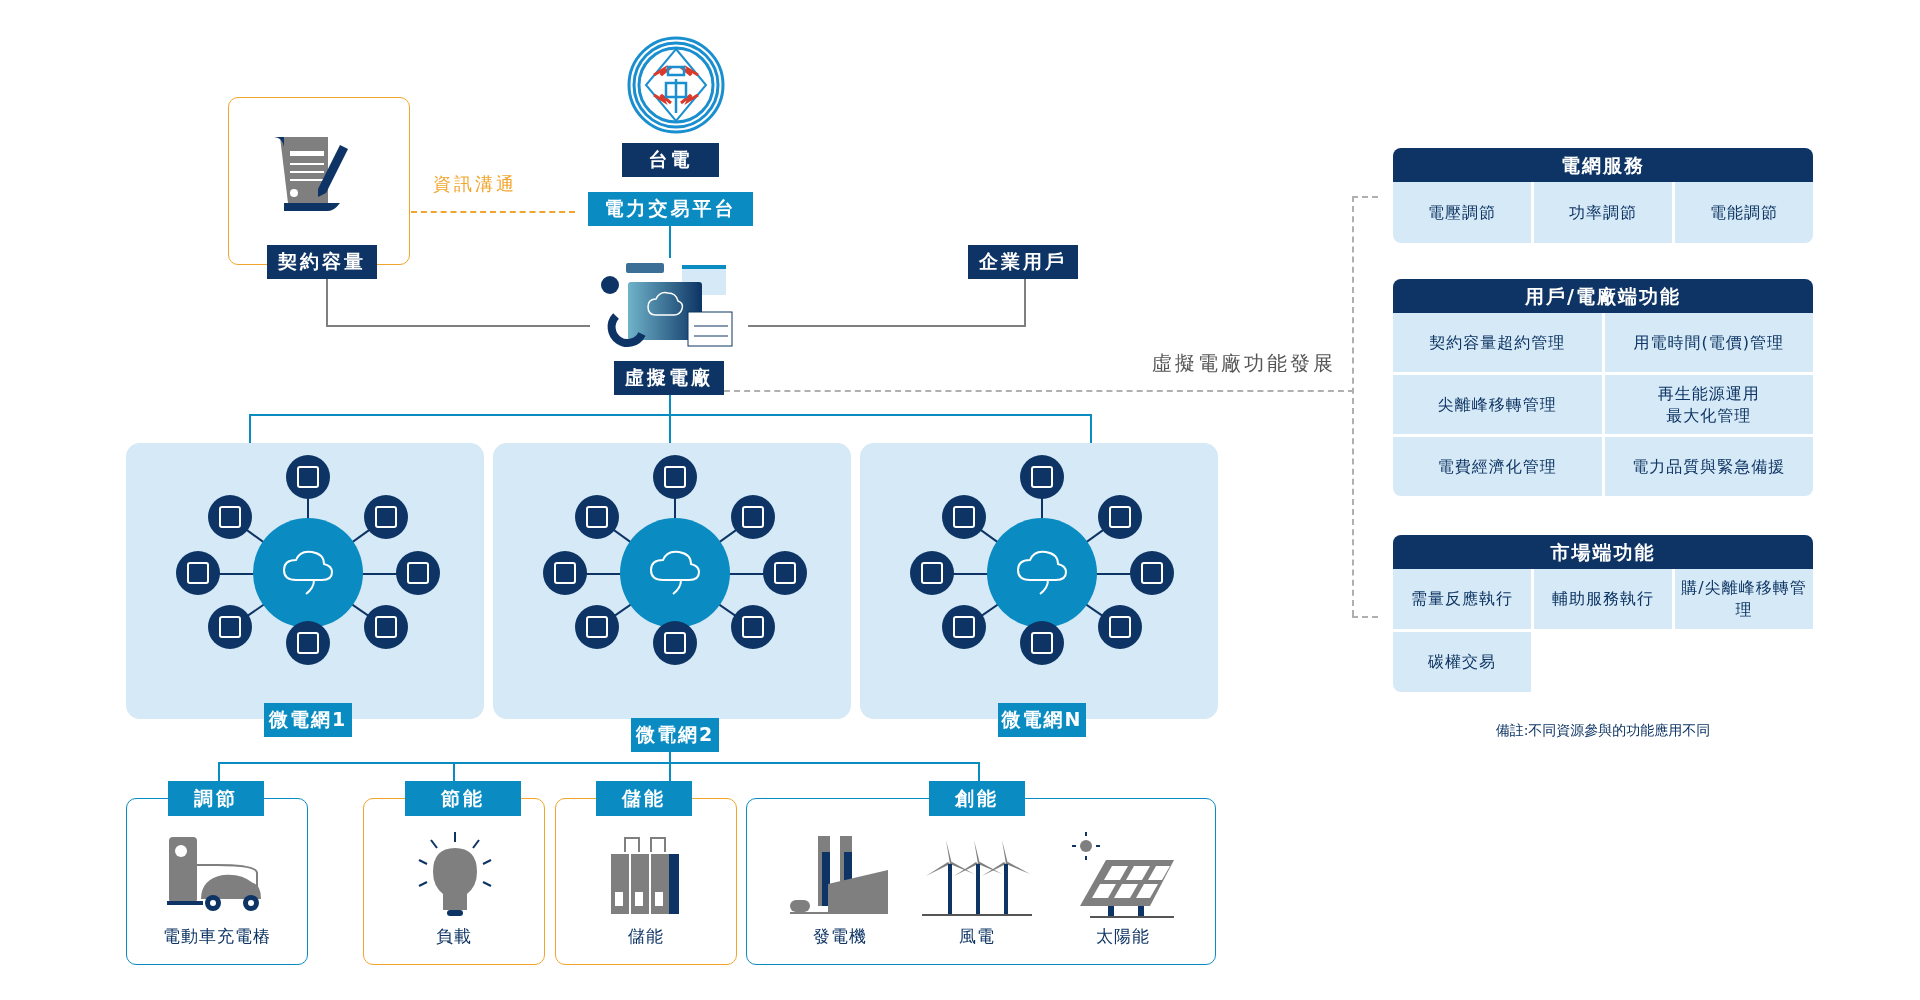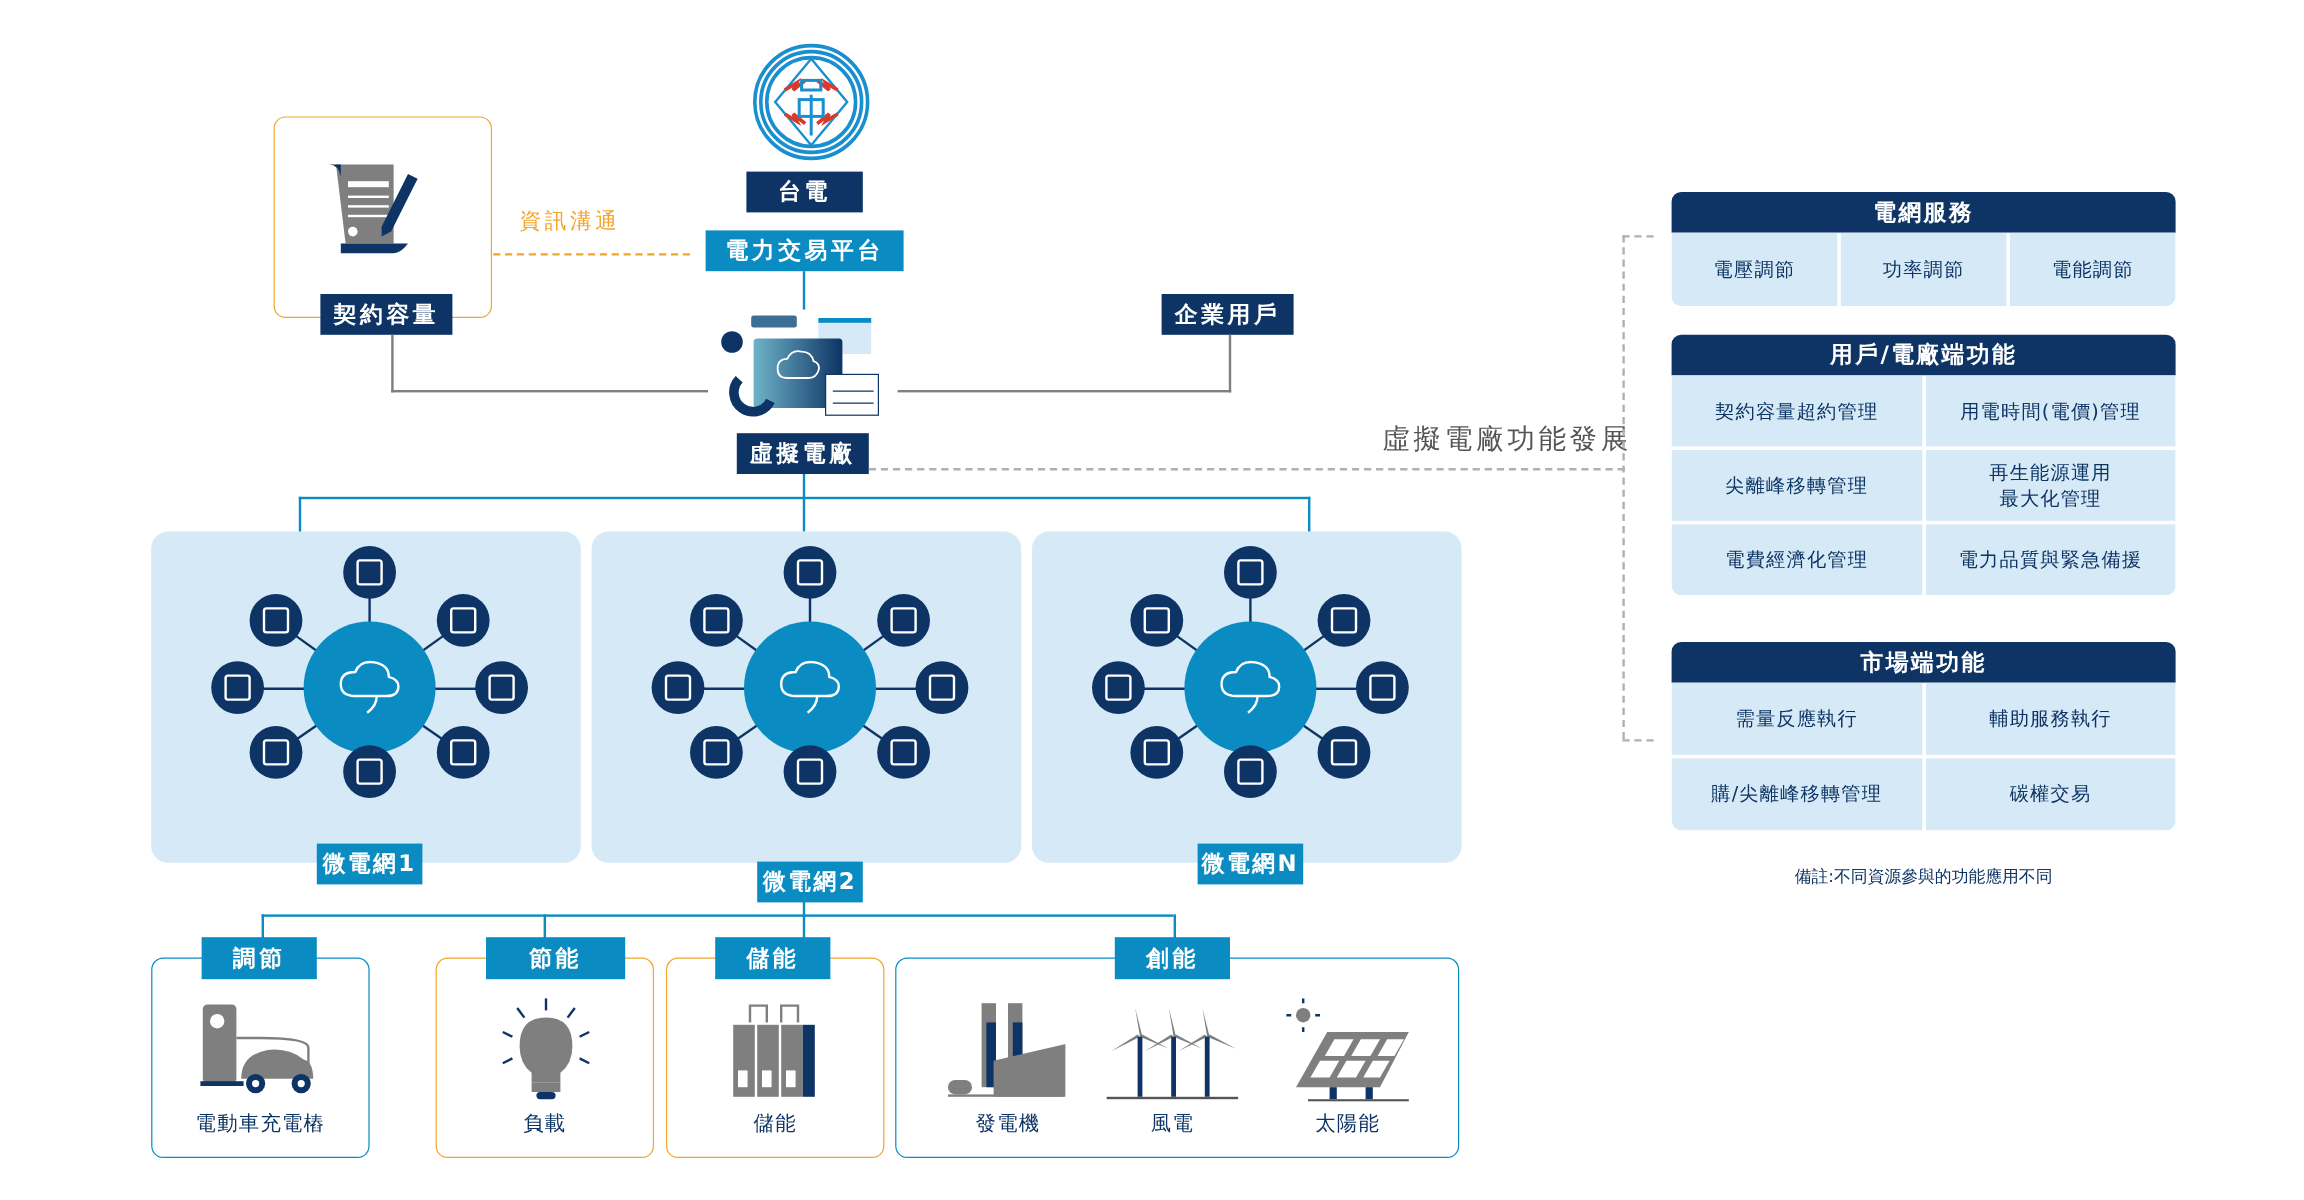--- a/index.html
+++ b/index.html
@@ -82,21 +82,21 @@
     <line x1="98" y1="76" x2="132" y2="76" stroke="#0d3464"></line>
 </svg>
 <div class="line gline" style="left:326px;top:279px;width:2px;height:48px;"></div>
 <div class="line gline" style="left:326px;top:325px;width:264px;height:2px;"></div>
 <div class="tag navy" style="left:968px;top:245px;width:110px;height:34px;">企業用戶</div>
 <div class="line gline" style="left:1024px;top:279px;width:2px;height:48px;"></div>
 <div class="line gline" style="left:748px;top:325px;width:278px;height:2px;"></div>
 <div class="tag navy" style="left:614px;top:361px;width:110px;height:34px;">虛擬電廠</div>
 
 <div class="dash-h" style="left:724px;top:390px;width:630px;"></div>
-<div class="abs" style="left:1152px;top:350px;font-size:23px;color:#555;letter-spacing:3px;">虛擬電廠功能發展</div>
+<div class="abs" style="left:1152px;top:350px;font-size:20px;color:#555;letter-spacing:3px;">虛擬電廠功能發展</div>
 <div class="dash-v" style="left:1352px;top:196px;height:420px;"></div>
 <div class="dash-h" style="left:1352px;top:196px;width:26px;"></div>
 <div class="dash-h" style="left:1352px;top:616px;width:26px;"></div>
 
 <div class="line bline" style="left:669px;top:395px;width:2px;height:48px;"></div>
 <div class="line bline" style="left:249px;top:414px;width:843px;height:2px;"></div>
 <div class="line bline" style="left:249px;top:414px;width:2px;height:30px;"></div>
 <div class="line bline" style="left:1090px;top:414px;width:2px;height:30px;"></div>
 
 <div id="mg-container">
@@ -325,21 +325,21 @@
       <path d="M32 54 h16 l-8 14 h-16z"></path>
       <path d="M54 54 h16 l-8 14 h-16z"></path>
       <path d="M76 54 h14 l-8 14 h-14z"></path>
     </g>
   <rect x="40" y="76" width="6" height="10" fill="#0d3464"></rect>
     <rect x="70" y="76" width="6" height="10" fill="#0d3464"></rect>
   <rect x="22" y="86" width="84" height="2" fill="#555"></rect>
 </svg>
 <div class="item-label" style="left:1043px;top:925px;">太陽能</div>
 
-<div class="panel" style="left:1393px;top:160px;">
+<div class="panel" style="left:1393px;top:148px;">
   <div class="panel-head">電網服務</div>
   <div class="panel-grid" style="grid-template-columns:1fr 1fr 1fr;">
     <div class="cell" style="height:61px;">電壓調節</div>
     <div class="cell" style="height:61px;">功率調節</div>
     <div class="cell" style="height:61px;">電能調節</div>
   </div>
 </div>
 
 <div class="panel" style="left:1393px;top:279px;">
   <div class="panel-head">用戶/電廠端功能</div>
@@ -349,20 +349,20 @@
     <div class="cell" style="height:59px;">尖離峰移轉管理</div>
     <div class="cell" style="height:59px;white-space:pre-line;">再生能源運用
 最大化管理</div>
     <div class="cell" style="height:59px;">電費經濟化管理</div>
     <div class="cell" style="height:59px;">電力品質與緊急備援</div>
   </div>
 </div>
 
 <div class="panel" style="left:1393px;top:535px;">
   <div class="panel-head">市場端功能</div>
-  <div class="panel-grid" style="grid-template-columns:1fr 1fr;">
+  <div class="panel-grid" style="grid-template-columns:1fr 1fr 1fr;">
     <div class="cell" style="height:60px;">需量反應執行</div>
     <div class="cell" style="height:60px;">輔助服務執行</div>
     <div class="cell" style="height:60px;">購/尖離峰移轉管理</div>
     <div class="cell" style="height:60px;">碳權交易</div>
   </div>
 </div>
 <div class="note" style="left:1393px;top:722px;width:420px;text-align:center;">備註:不同資源參與的功能應用不同</div>
 
 </body></html>

